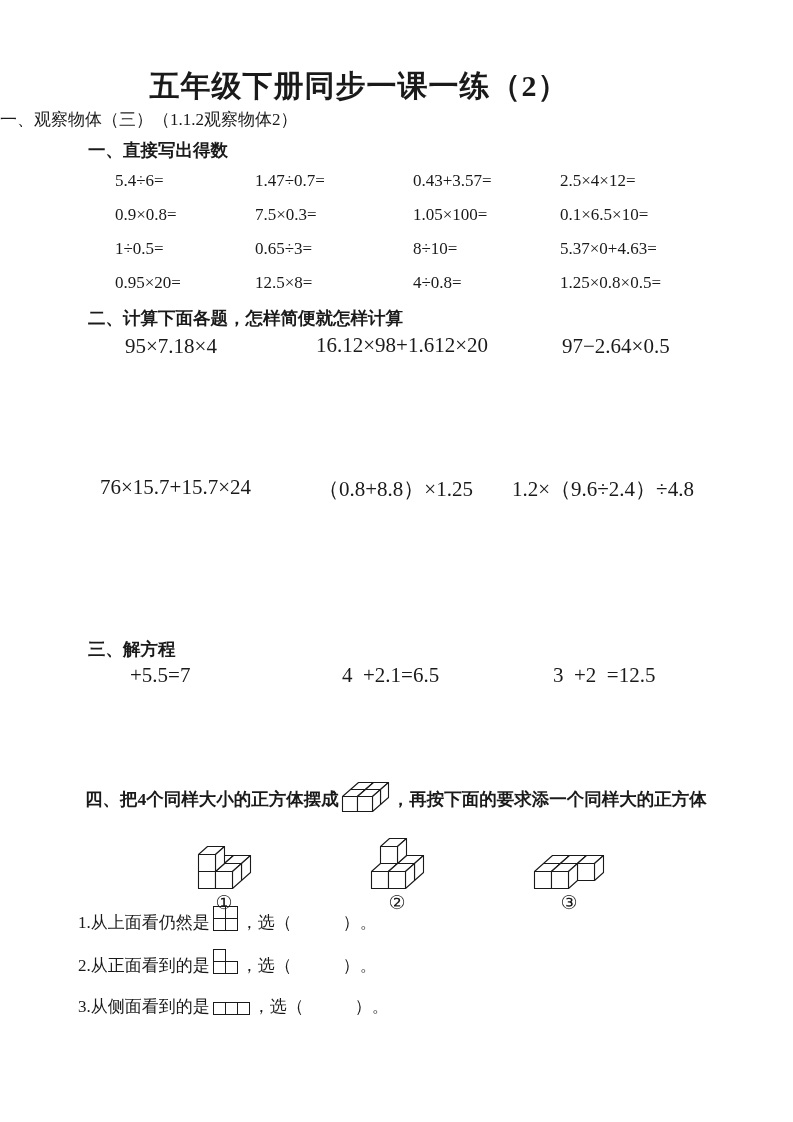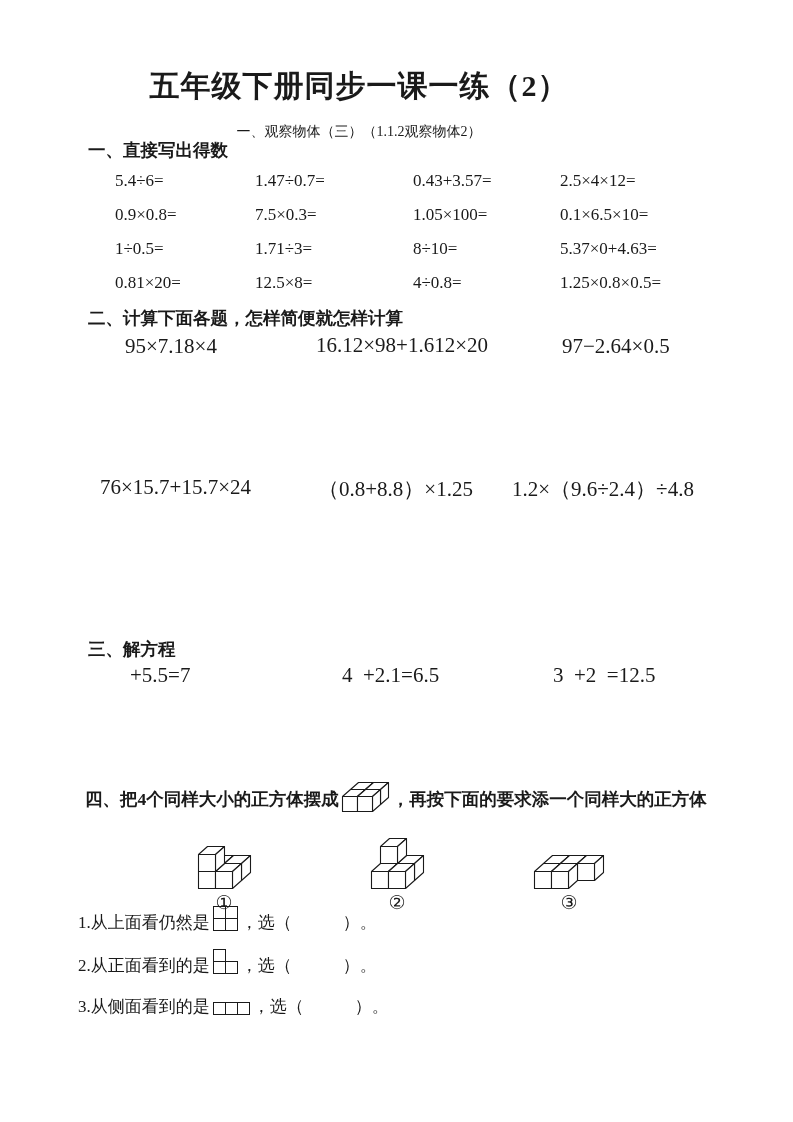--- a/index.html
+++ b/index.html
@@ -19,23 +19,22 @@
     position: absolute;
     top: 66px; left: 0; width: 100%;
     text-align: center;
     font-size: 30px;
     font-weight: bold;
     letter-spacing: 1px;
     white-space: pre-wrap;
   }
   .doc-subtitle {
     position: absolute;
-    top: 123px; left: 0; width: 100%;
-    text-align: center;
-    font-size: 14px;
+    top: 108px; left: 0; width: 100%;
+    font-size: 17px;
     white-space: pre-wrap;
   }
   .sec-heading {
     position: absolute;
     left: 88px;
     font-size: 17.5px;
     font-weight: bold;
     white-space: pre-wrap;
   }
   .s1-grid {
@@ -101,24 +100,24 @@
   <div class="s1-grid">
     <span>5.4÷6=</span>
     <span>1.47÷0.7=</span>
     <span>0.43+3.57=</span>
     <span>2.5×4×12=</span>
     <span>0.9×0.8=</span>
     <span>7.5×0.3=</span>
     <span>1.05×100=</span>
     <span>0.1×6.5×10=</span>
     <span>1÷0.5=</span>
-    <span>1.71÷3=</span>
+    <span>0.65÷3=</span>
     <span>8÷10=</span>
     <span>5.37×0+4.63=</span>
-    <span>0.81×20=</span>
+    <span>0.95×20=</span>
     <span>12.5×8=</span>
     <span>4÷0.8=</span>
     <span>1.25×0.8×0.5=</span>
   </div>
 
   <div class="sec-heading" style="top:306px">二、计算下面各题，怎样简便就怎样计算</div>
   <div class="abs-problem" style="left:125px; top:334px">95×7.18×4</div>
   <div class="abs-problem" style="left:316px; top:333px">16.12×98+1.612×20</div>
   <div class="abs-problem" style="left:562px; top:334px">97−2.64×0.5</div>
   <div class="abs-problem" style="left:100px; top:475px">76×15.7+15.7×24</div>

